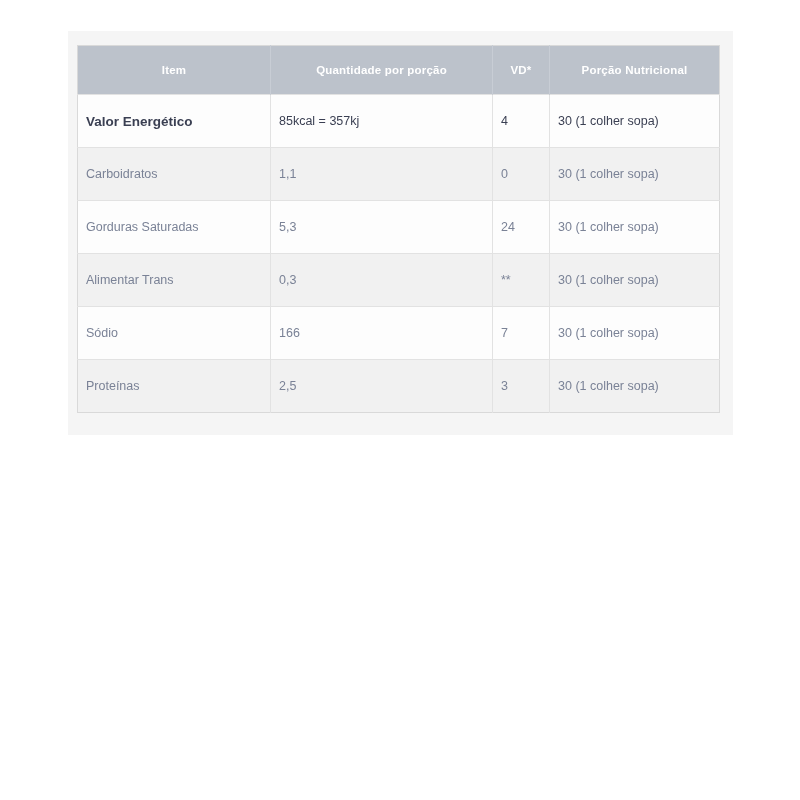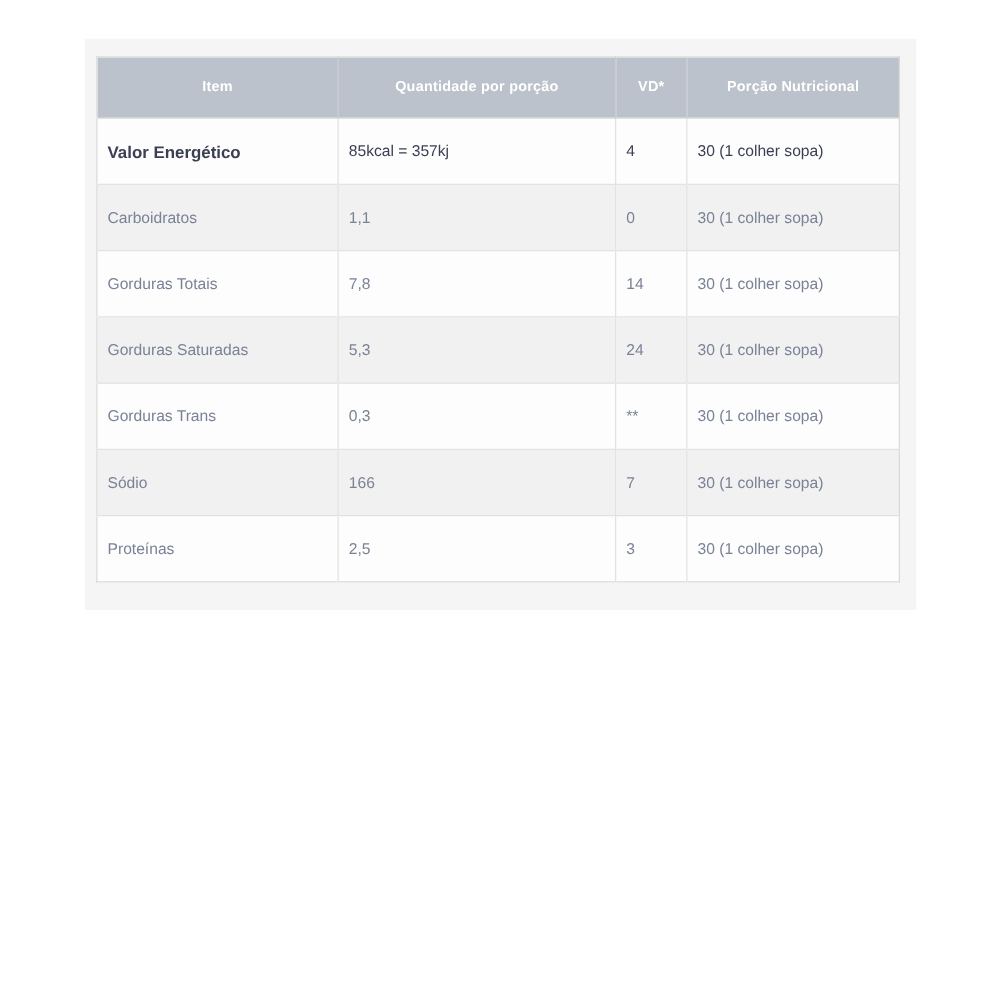--- a/index.html
+++ b/index.html
@@ -129,33 +129,27 @@
           <td class="cell-vd">4</td>
           <td class="cell-portion">30 (1 colher sopa)</td>
         </tr>
         <tr>
           <td class="cell-item">Carboidratos</td>
           <td class="cell-qty">1,1</td>
           <td class="cell-vd">0</td>
           <td class="cell-portion">30 (1 colher sopa)</td>
         </tr>
         <tr>
-          <td class="cell-item">Gorduras Totais</td>
-          <td class="cell-qty">7,8</td>
-          <td class="cell-vd">14</td>
-          <td class="cell-portion">30 (1 colher sopa)</td>
-        </tr>
-        <tr>
           <td class="cell-item">Gorduras Saturadas</td>
           <td class="cell-qty">5,3</td>
           <td class="cell-vd">24</td>
           <td class="cell-portion">30 (1 colher sopa)</td>
         </tr>
         <tr>
-          <td class="cell-item">Gorduras Trans</td>
+          <td class="cell-item">Alimentar Trans</td>
           <td class="cell-qty">0,3</td>
           <td class="cell-vd">**</td>
           <td class="cell-portion">30 (1 colher sopa)</td>
         </tr>
         <tr>
           <td class="cell-item">Sódio</td>
           <td class="cell-qty">166</td>
           <td class="cell-vd">7</td>
           <td class="cell-portion">30 (1 colher sopa)</td>
         </tr>

